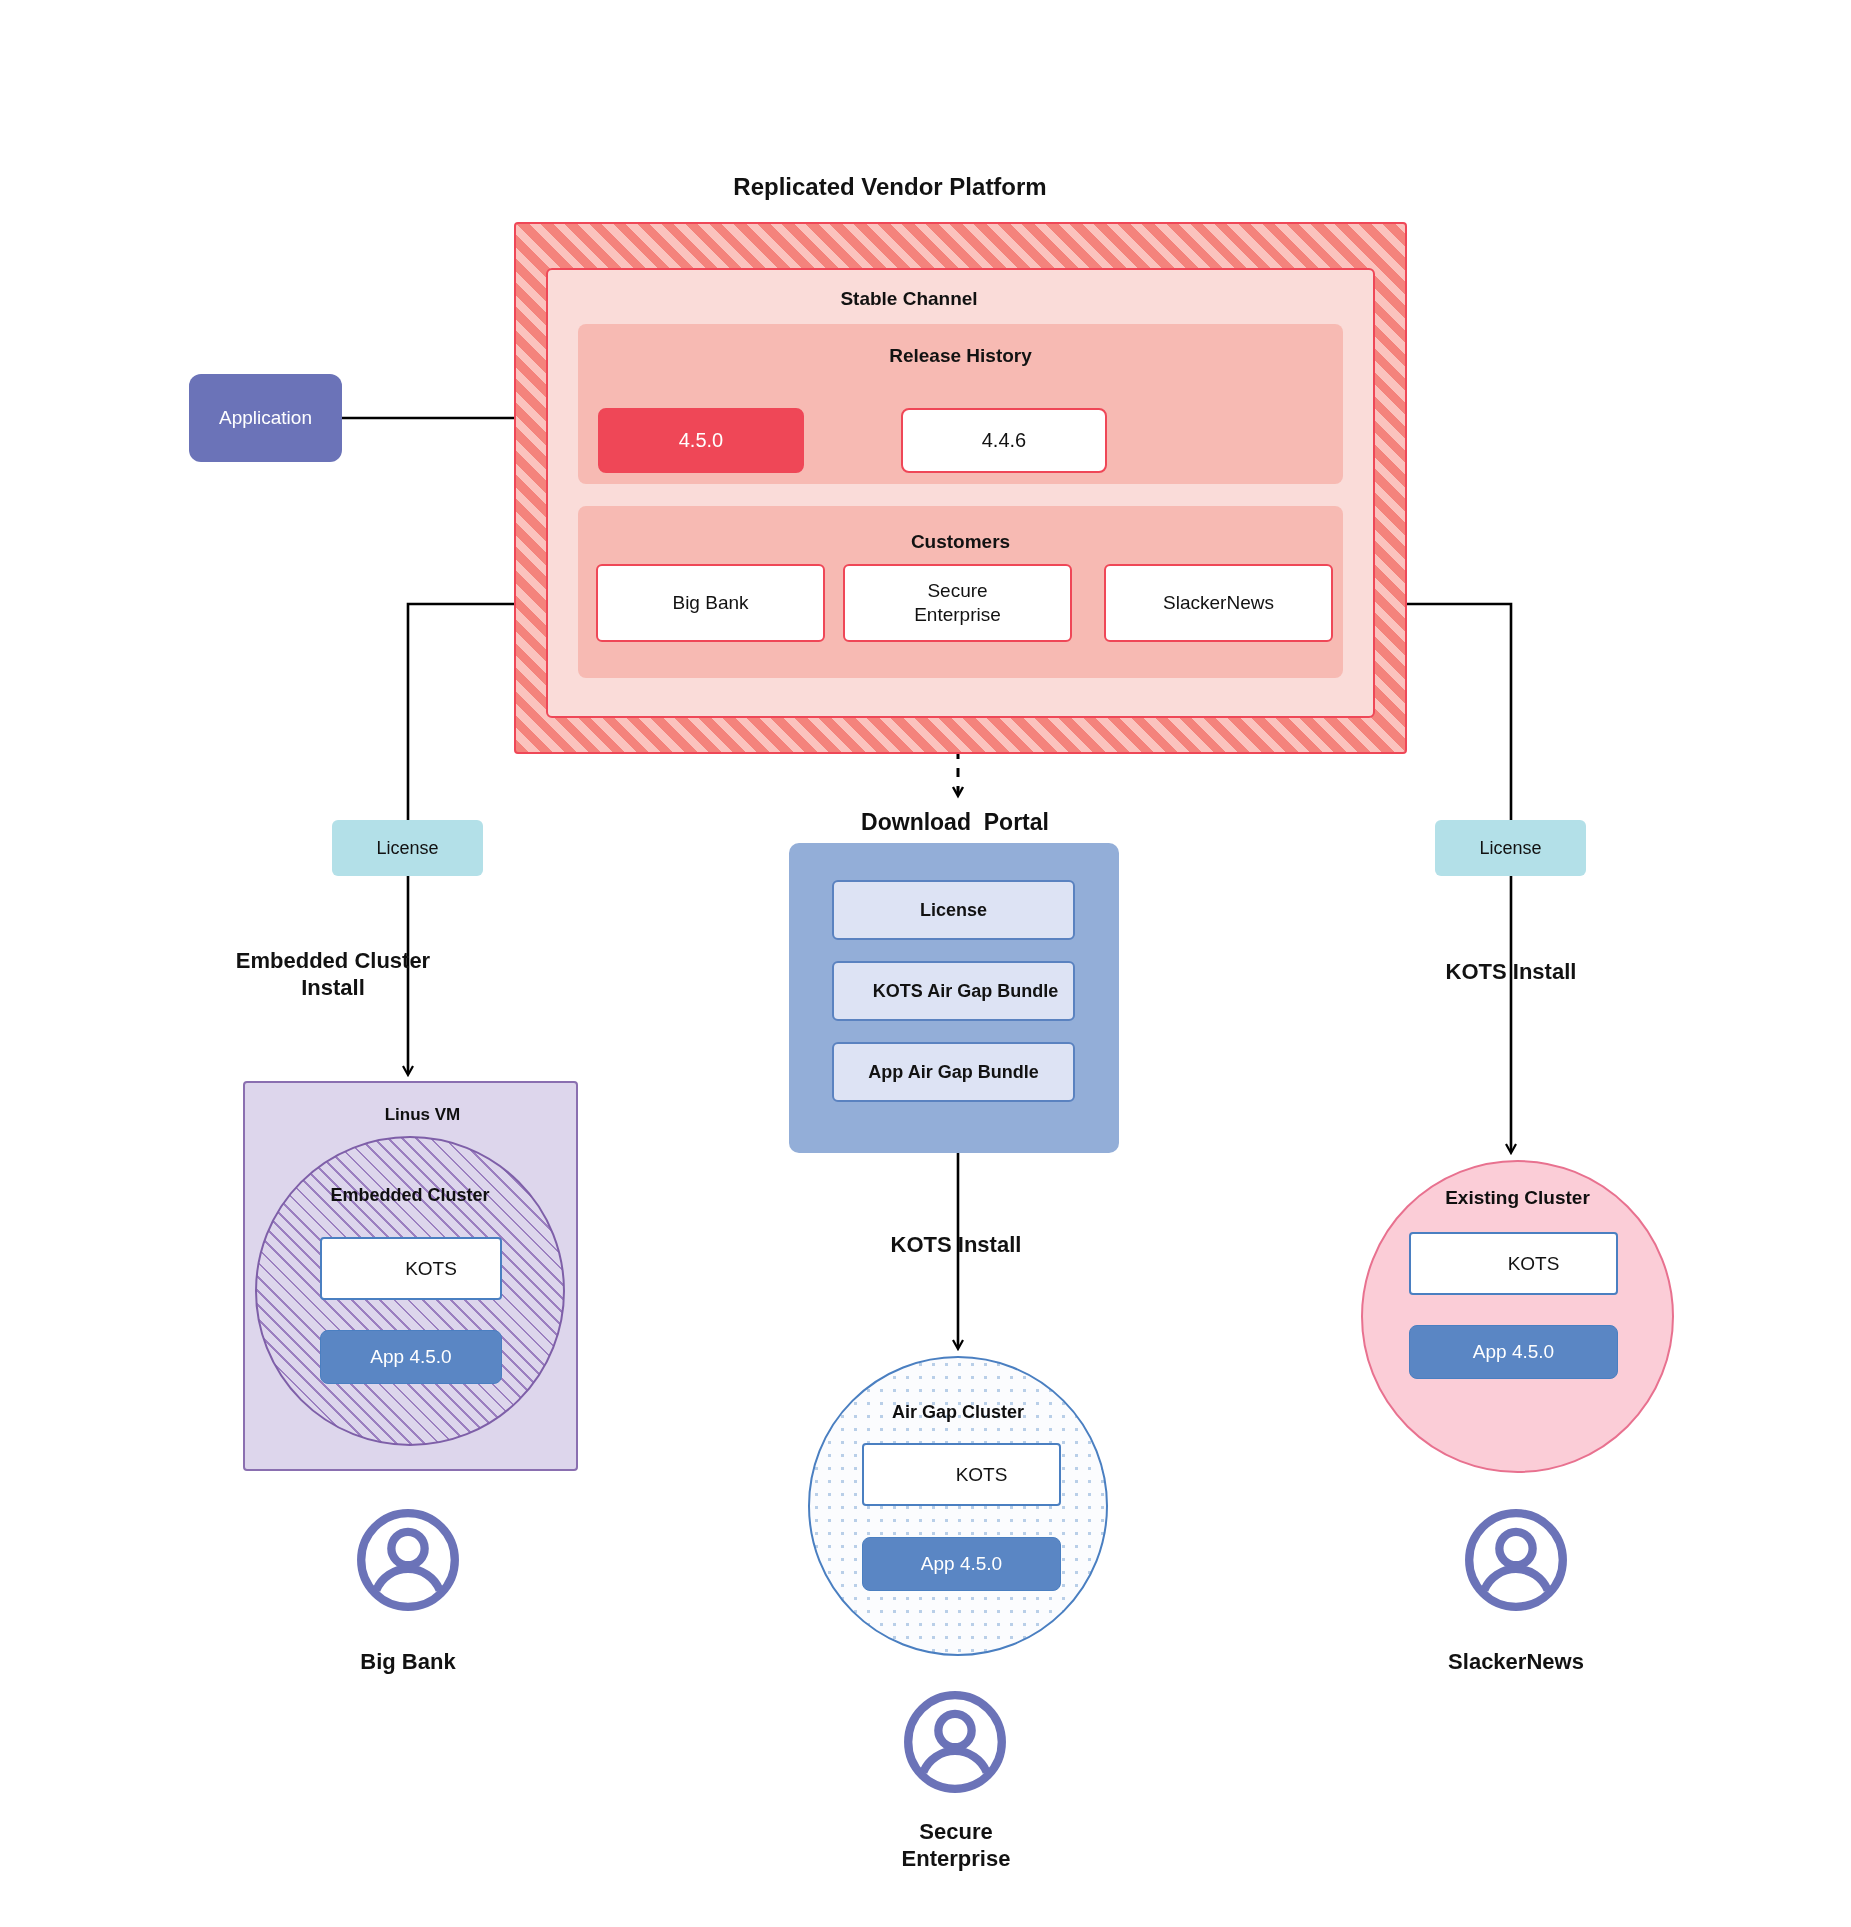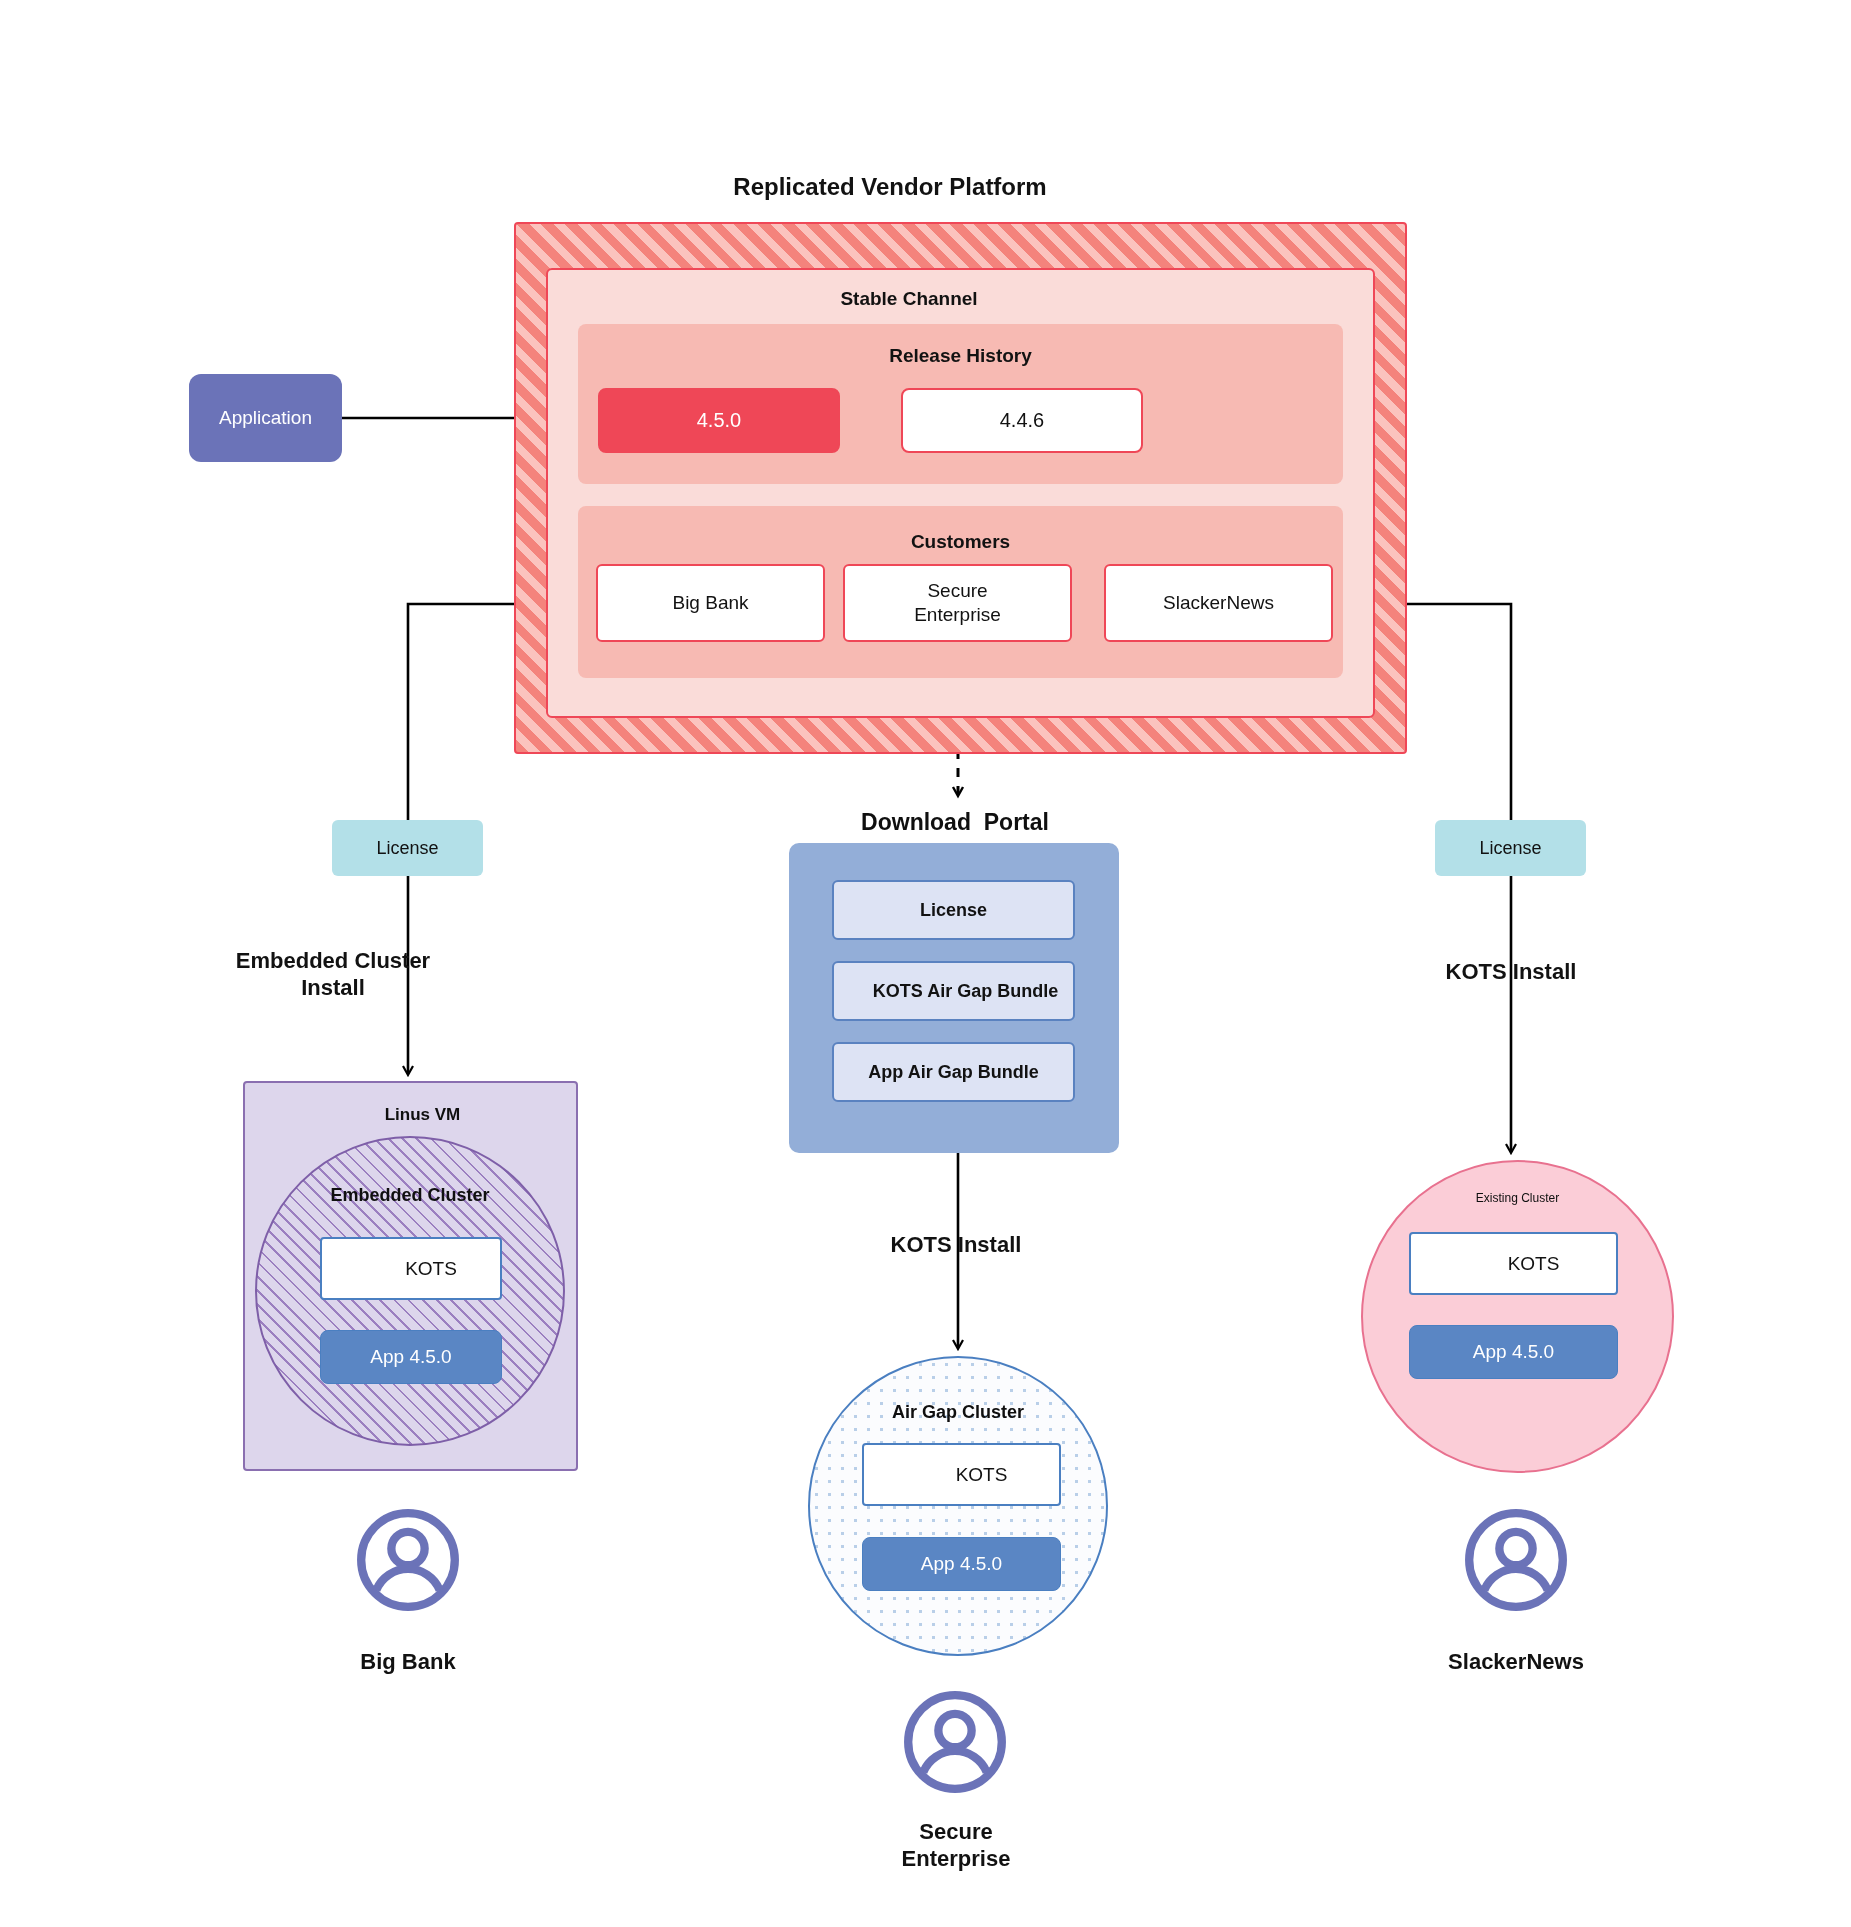--- a/index.html
+++ b/index.html
@@ -66,22 +66,23 @@
   #customers-panel {
     left: 578px; top: 506px; width: 765px; height: 172px;
     background: #f7bab3; border-radius: 8px;
   }
   #customers-title {
     left: 578px; top: 529px; width: 765px; height: 26px;
     font-size: 19px; font-weight: 600; color: #121212;
   }
 
   .release-chip {
-    height: 65px; width: 242px; border-radius: 8px;
+    height: 65px; width: 206px; border-radius: 8px;
     font-size: 20px;
+    margin-top: 20px;
   }
   .release-chip.current {
     background: #ef4757; border: 2px solid #ef4757; color: #ffffff;
   }
   .release-chip.prev {
     background: #ffffff; border: 2px solid #ef4757; color: #121212;
   }
   #rel-450 { left: 598px; top: 388px; }
   #rel-446 { left: 901px; top: 388px; }
 
@@ -170,21 +171,21 @@
   }
 
   
   #existing-circle {
     left: 1361px; top: 1160px; width: 313px; height: 313px;
     border-radius: 50%;
     background: #fbcdd7; border: 2px solid #e8718f;
   }
   #existing-title {
     left: 1361px; top: 1185px; width: 313px; height: 26px;
-    font-size: 12px; font-weight: 400;
+    font-size: 19px; font-weight: 700;
   }
 
   
   .kots-chip {
     height: 63px; border-radius: 4px;
     background: #ffffff; border: 2px solid #4a7fc1;
     color: #121212; font-size: 19px; padding-left: 40px;
   }
   .app-chip {
     height: 54px; border-radius: 8px;

